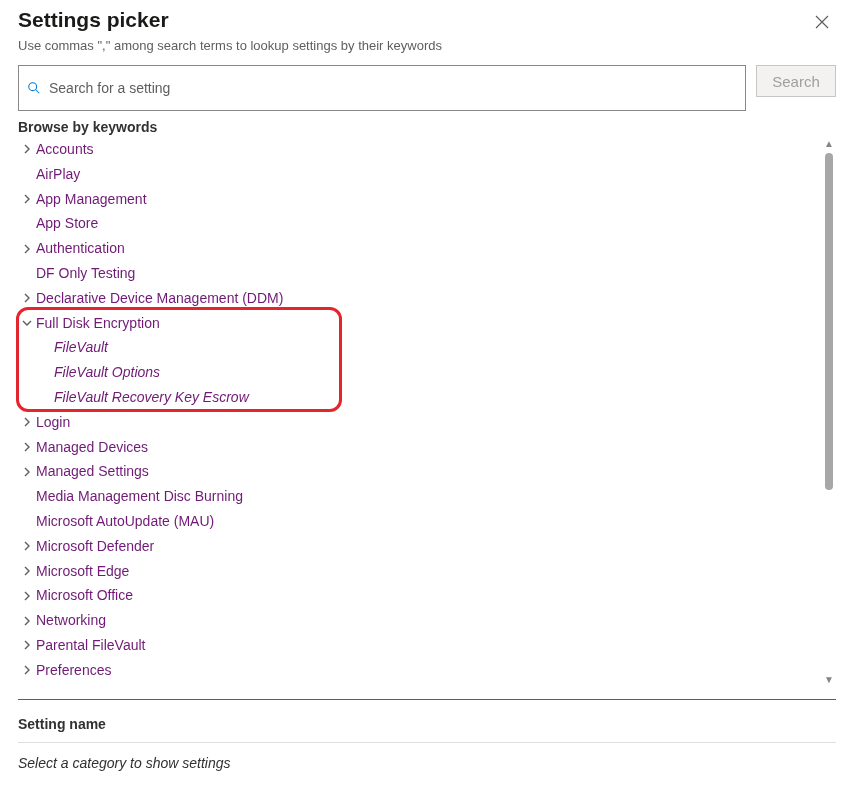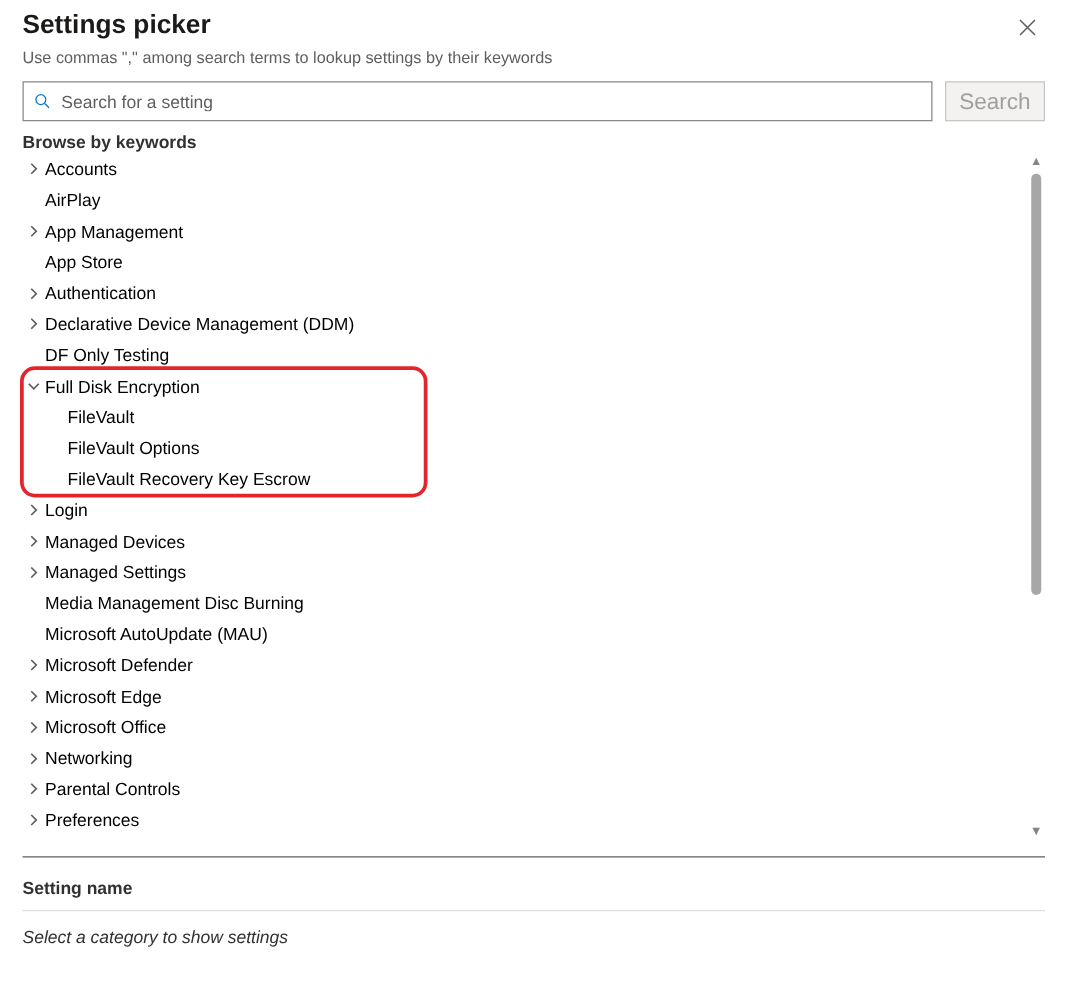--- a/index.html
+++ b/index.html
@@ -47,41 +47,41 @@
   .search-row {
     display: flex;
     gap: 10px;
     margin-bottom: 6px;
   }
   .search-box {
     flex: 1;
     display: flex;
     align-items: center;
     border: 1px solid #8a8886;
-    height: 32px;
+    height: 46px;
     padding: 0 8px;
     background: #fff;
   }
   .search-box svg { flex-shrink: 0; margin-right: 6px; }
   .search-input {
     border: none;
     outline: none;
     flex: 1;
     font-size: 14px;
     color: #323130;
     background: transparent;
   }
   .search-input::placeholder { color: #605e5c; }
   .search-btn {
     width: 80px;
     height: 32px;
     border: 1px solid #c8c6c4;
     background: #f3f2f1;
     color: #a19f9d;
-    font-size: 18px;
+    font-size: 15px;
     cursor: default;
   }
   .browse-label {
     font-weight: 600;
     font-size: 14px;
     margin: 2px 0 2px 0;
   }
   .tree-wrap {
     position: relative;
     flex: 0 0 auto;
@@ -112,26 +112,27 @@
     justify-content: center;
     color: #605e5c;
     flex-shrink: 0;
   }
   .chev svg { display: block; }
   .chev-spacer {
     width: 18px;
     flex-shrink: 0;
   }
   .node-label {
-    color: #000000;
+    color: #701a75;
   }
   .children {
     list-style: none;
     margin: 0;
     padding: 0 0 0 18px;
+    font-style: italic;
   }
   .children .node { padding-left: 18px; }
   .highlight-box {
     position: absolute;
     left: -2px;
     top: 180px;
     width: 326px;
     height: 103px;
     border: 3px solid #e3262d;
     border-radius: 12px;
@@ -256,32 +257,32 @@
               <span class="chev">
                 <svg width="10" height="10" viewBox="0 0 10 10">
                   <path d="M3 1 L7 5 L3 9" stroke="#605e5c" stroke-width="1.4" fill="none"></path>
                 </svg>
               </span>
               <span class="node-label">Authentication</span>
             </div>
           </li>
           <li>
             <div class="node">
-              <span class="chev">
-                <svg width="10" height="10" viewBox="0 0 10 10">
-                  <path d="M3 1 L7 5 L3 9" stroke="#605e5c" stroke-width="1.4" fill="none"></path>
-                </svg>
-              </span>
-              <span class="node-label">Declarative Device Management (DDM)</span>
-            </div>
-          </li>
-          <li>
-            <div class="node">
               <span class="chev-spacer"></span>
               <span class="node-label">DF Only Testing</span>
+            </div>
+          </li>
+          <li>
+            <div class="node">
+              <span class="chev">
+                <svg width="10" height="10" viewBox="0 0 10 10">
+                  <path d="M3 1 L7 5 L3 9" stroke="#605e5c" stroke-width="1.4" fill="none"></path>
+                </svg>
+              </span>
+              <span class="node-label">Declarative Device Management (DDM)</span>
             </div>
           </li>
           <li id="highlighted-li">
             <div class="node">
               <span class="chev">
                 <svg width="10" height="10" viewBox="0 0 10 10">
                   <path d="M1 3 L5 7 L9 3" stroke="#605e5c" stroke-width="1.4" fill="none"></path>
                 </svg>
               </span>
               <span class="node-label">Full Disk Encryption</span>
@@ -386,21 +387,21 @@
               <span class="node-label">Networking</span>
             </div>
           </li>
           <li>
             <div class="node">
               <span class="chev">
                 <svg width="10" height="10" viewBox="0 0 10 10">
                   <path d="M3 1 L7 5 L3 9" stroke="#605e5c" stroke-width="1.4" fill="none"></path>
                 </svg>
               </span>
-              <span class="node-label">Parental Controls</span>
+              <span class="node-label">Parental FileVault</span>
             </div>
           </li>
           <li>
             <div class="node">
               <span class="chev">
                 <svg width="10" height="10" viewBox="0 0 10 10">
                   <path d="M3 1 L7 5 L3 9" stroke="#605e5c" stroke-width="1.4" fill="none"></path>
                 </svg>
               </span>
               <span class="node-label">Preferences</span>

